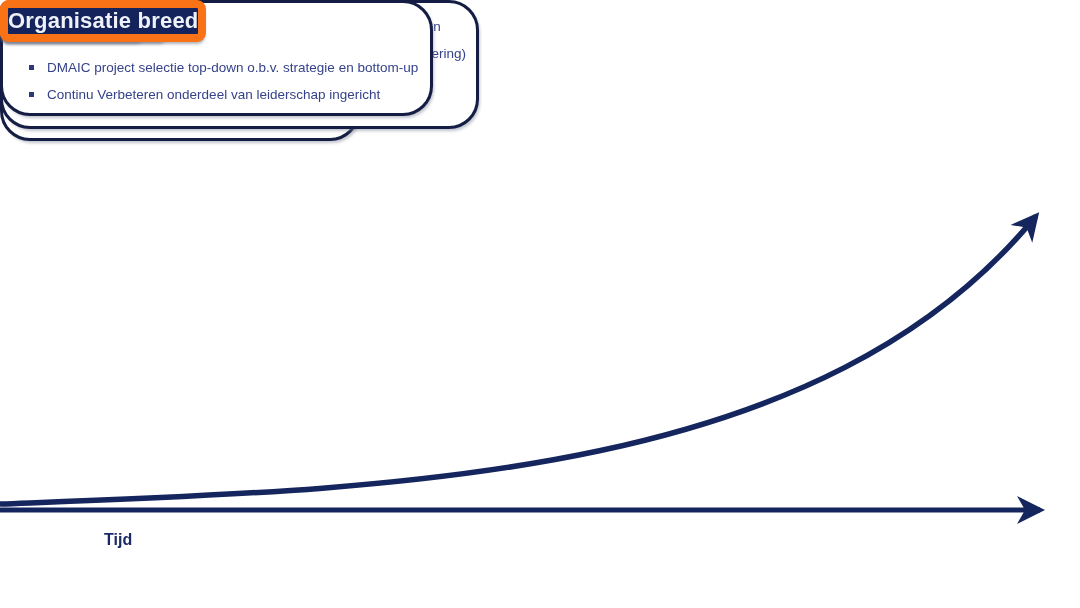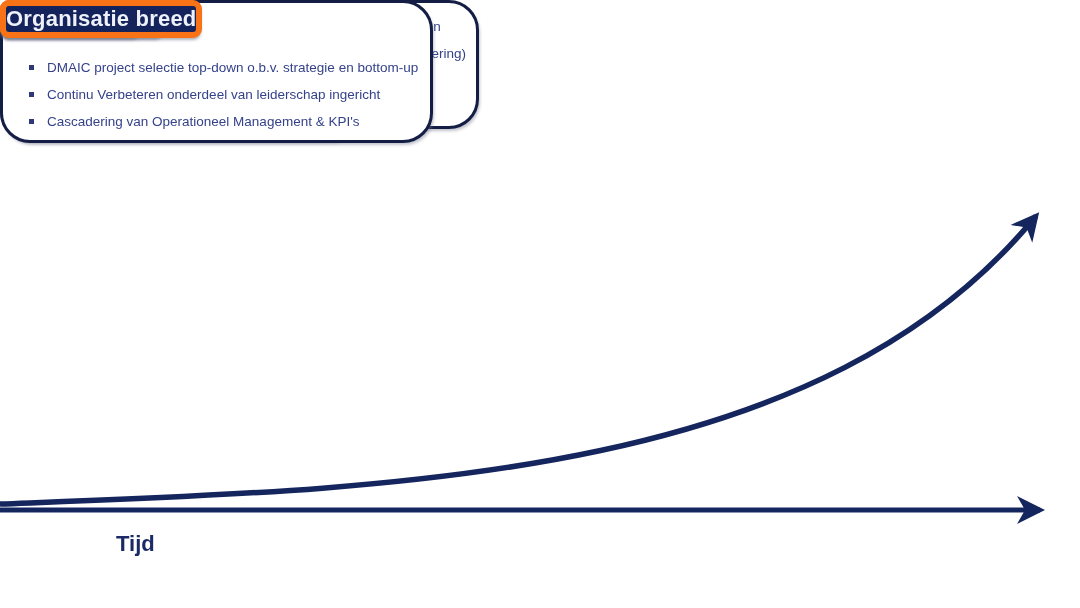--- a/index.html
+++ b/index.html
@@ -18,21 +18,21 @@
   .arrows-svg {
     position: absolute;
     left: 0;
     top: 0;
     z-index: 0;
   }
   .stage-title {
     position: absolute;
     z-index: 2;
     background: #14235c;
-    border: 6px solid #f97316;
+    border: 8px solid #f97316;
     border-radius: 9px;
     color: #eef1f8;
     font-weight: bold;
     font-size: 22px;
     display: flex;
     align-items: center;
     justify-content: center;
     box-sizing: border-box;
     box-shadow: 0 3px 3px -1px rgba(110,115,135,0.55);
     letter-spacing: 0.2px;
@@ -73,26 +73,26 @@
   #panel-2 .bullet-list { padding: 15px 10px 0 22px; }
   #panel-3 .bullet-list { padding: 56px 12px 0 26px; }
   #title-1 { left: 0;   top: 185; width: 251; height: 36; }
   #panel-1 { left: 8;   top: 231; width: 240; height: 261; }
   #title-2 { left: 277; top: 125; width: 246; height: 34; }
   #panel-2 { left: 282; top: 169; width: 241; height: 256; }
   #title-3 { left: 552; top: 64;  width: 252; height: 37; }
   #panel-3 { left: 558; top: 107; width: 244; height: 262; }
   .time-axis-label {
     position: absolute;
-    left: 116px;
+    left: 104px;
     top: 531px;
     z-index: 2;
     color: #1b2a66;
     font-weight: bold;
-    font-size: 22px;
+    font-size: 16px;
   }
 </style>
 </head>
 <body>
 
 <div class="canvas">
 
   <svg class="arrows-svg" width="1080" height="608" viewBox="0 0 1080 608">
     <defs>
       <marker id="ah" markerUnits="userSpaceOnUse" markerWidth="34" markerHeight="34" refX="26" refY="17" orient="auto">
@@ -151,22 +151,18 @@
   <div class="stage-panel" id="panel-3">
     <div class="bullet-list">
       <div class="bullet-item">
         <span class="bullet-marker"></span>
         <span class="bullet-text">DMAIC project selectie top-down o.b.v. strategie en bottom-up</span>
       </div>
       <div class="bullet-item">
         <span class="bullet-marker"></span>
         <span class="bullet-text">Continu Verbeteren onderdeel van leiderschap ingericht</span>
       </div>
-      <div class="bullet-item">
-        <span class="bullet-marker"></span>
-        <span class="bullet-text">Cascadering van Operationeel Management &amp; KPI's</span>
-      </div>
     </div>
   </div>
 
   <div class="time-axis-label">Tijd</div>
 
 </div>
 
 </body></html>

